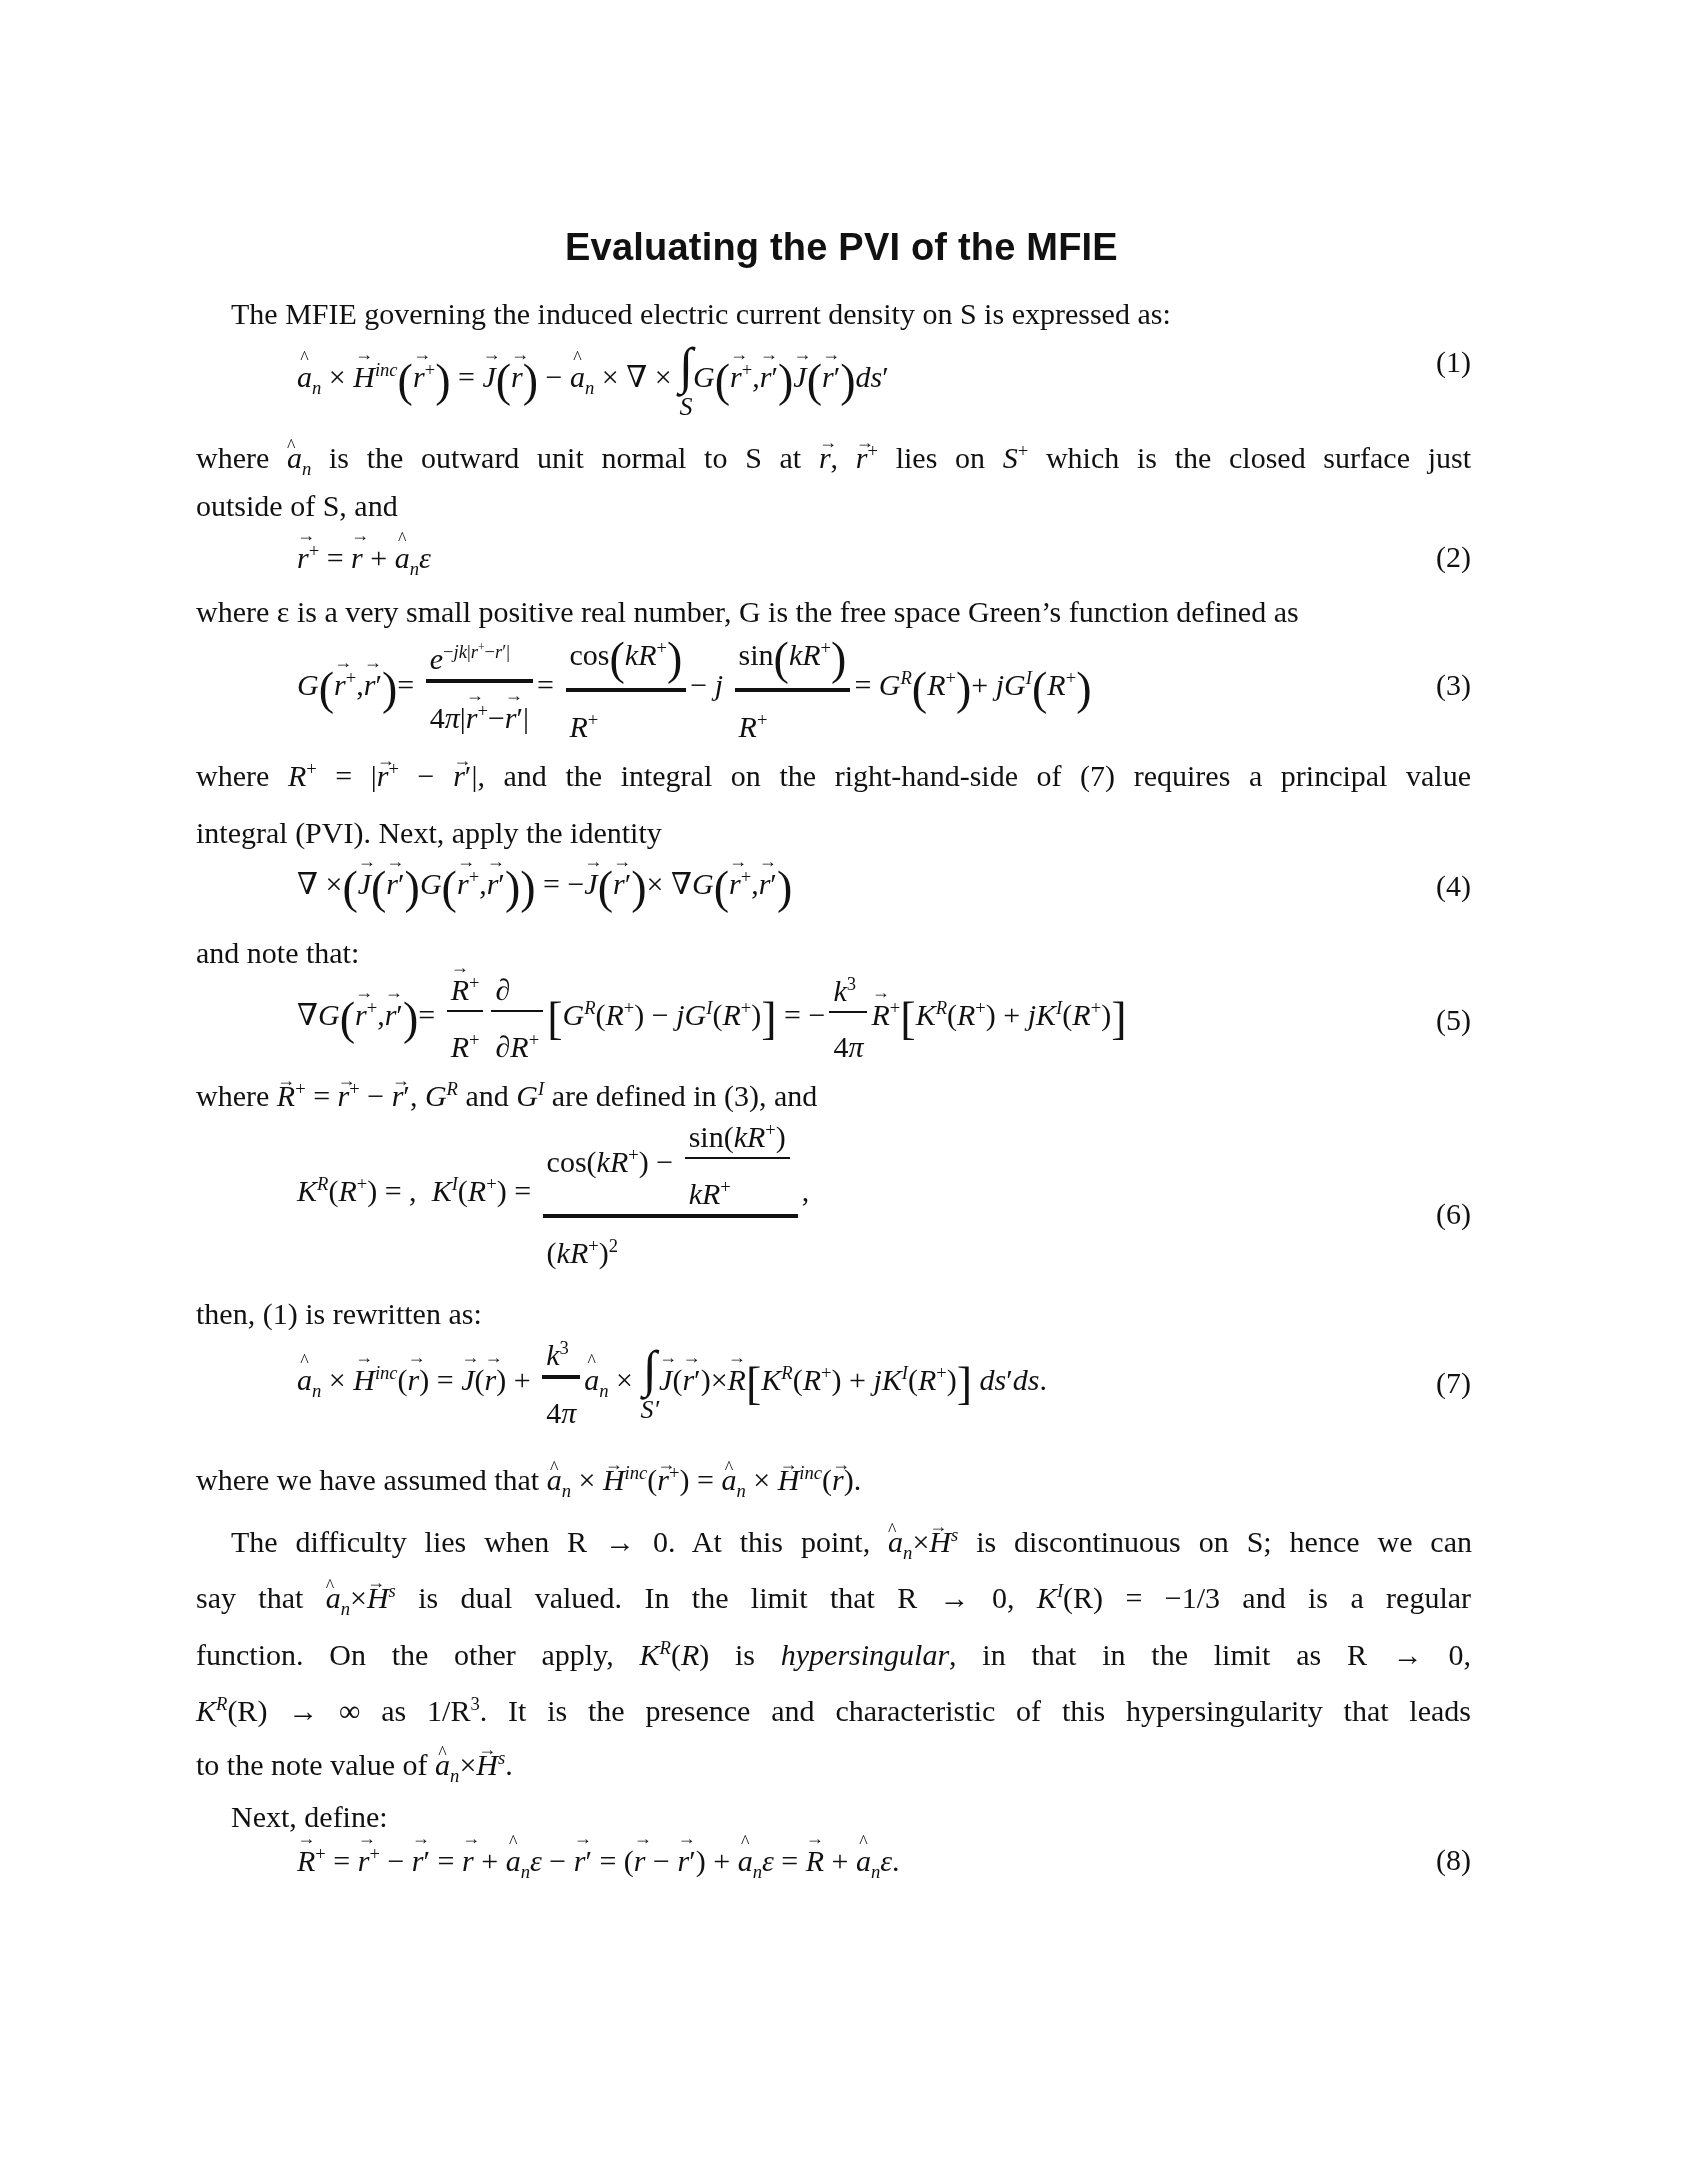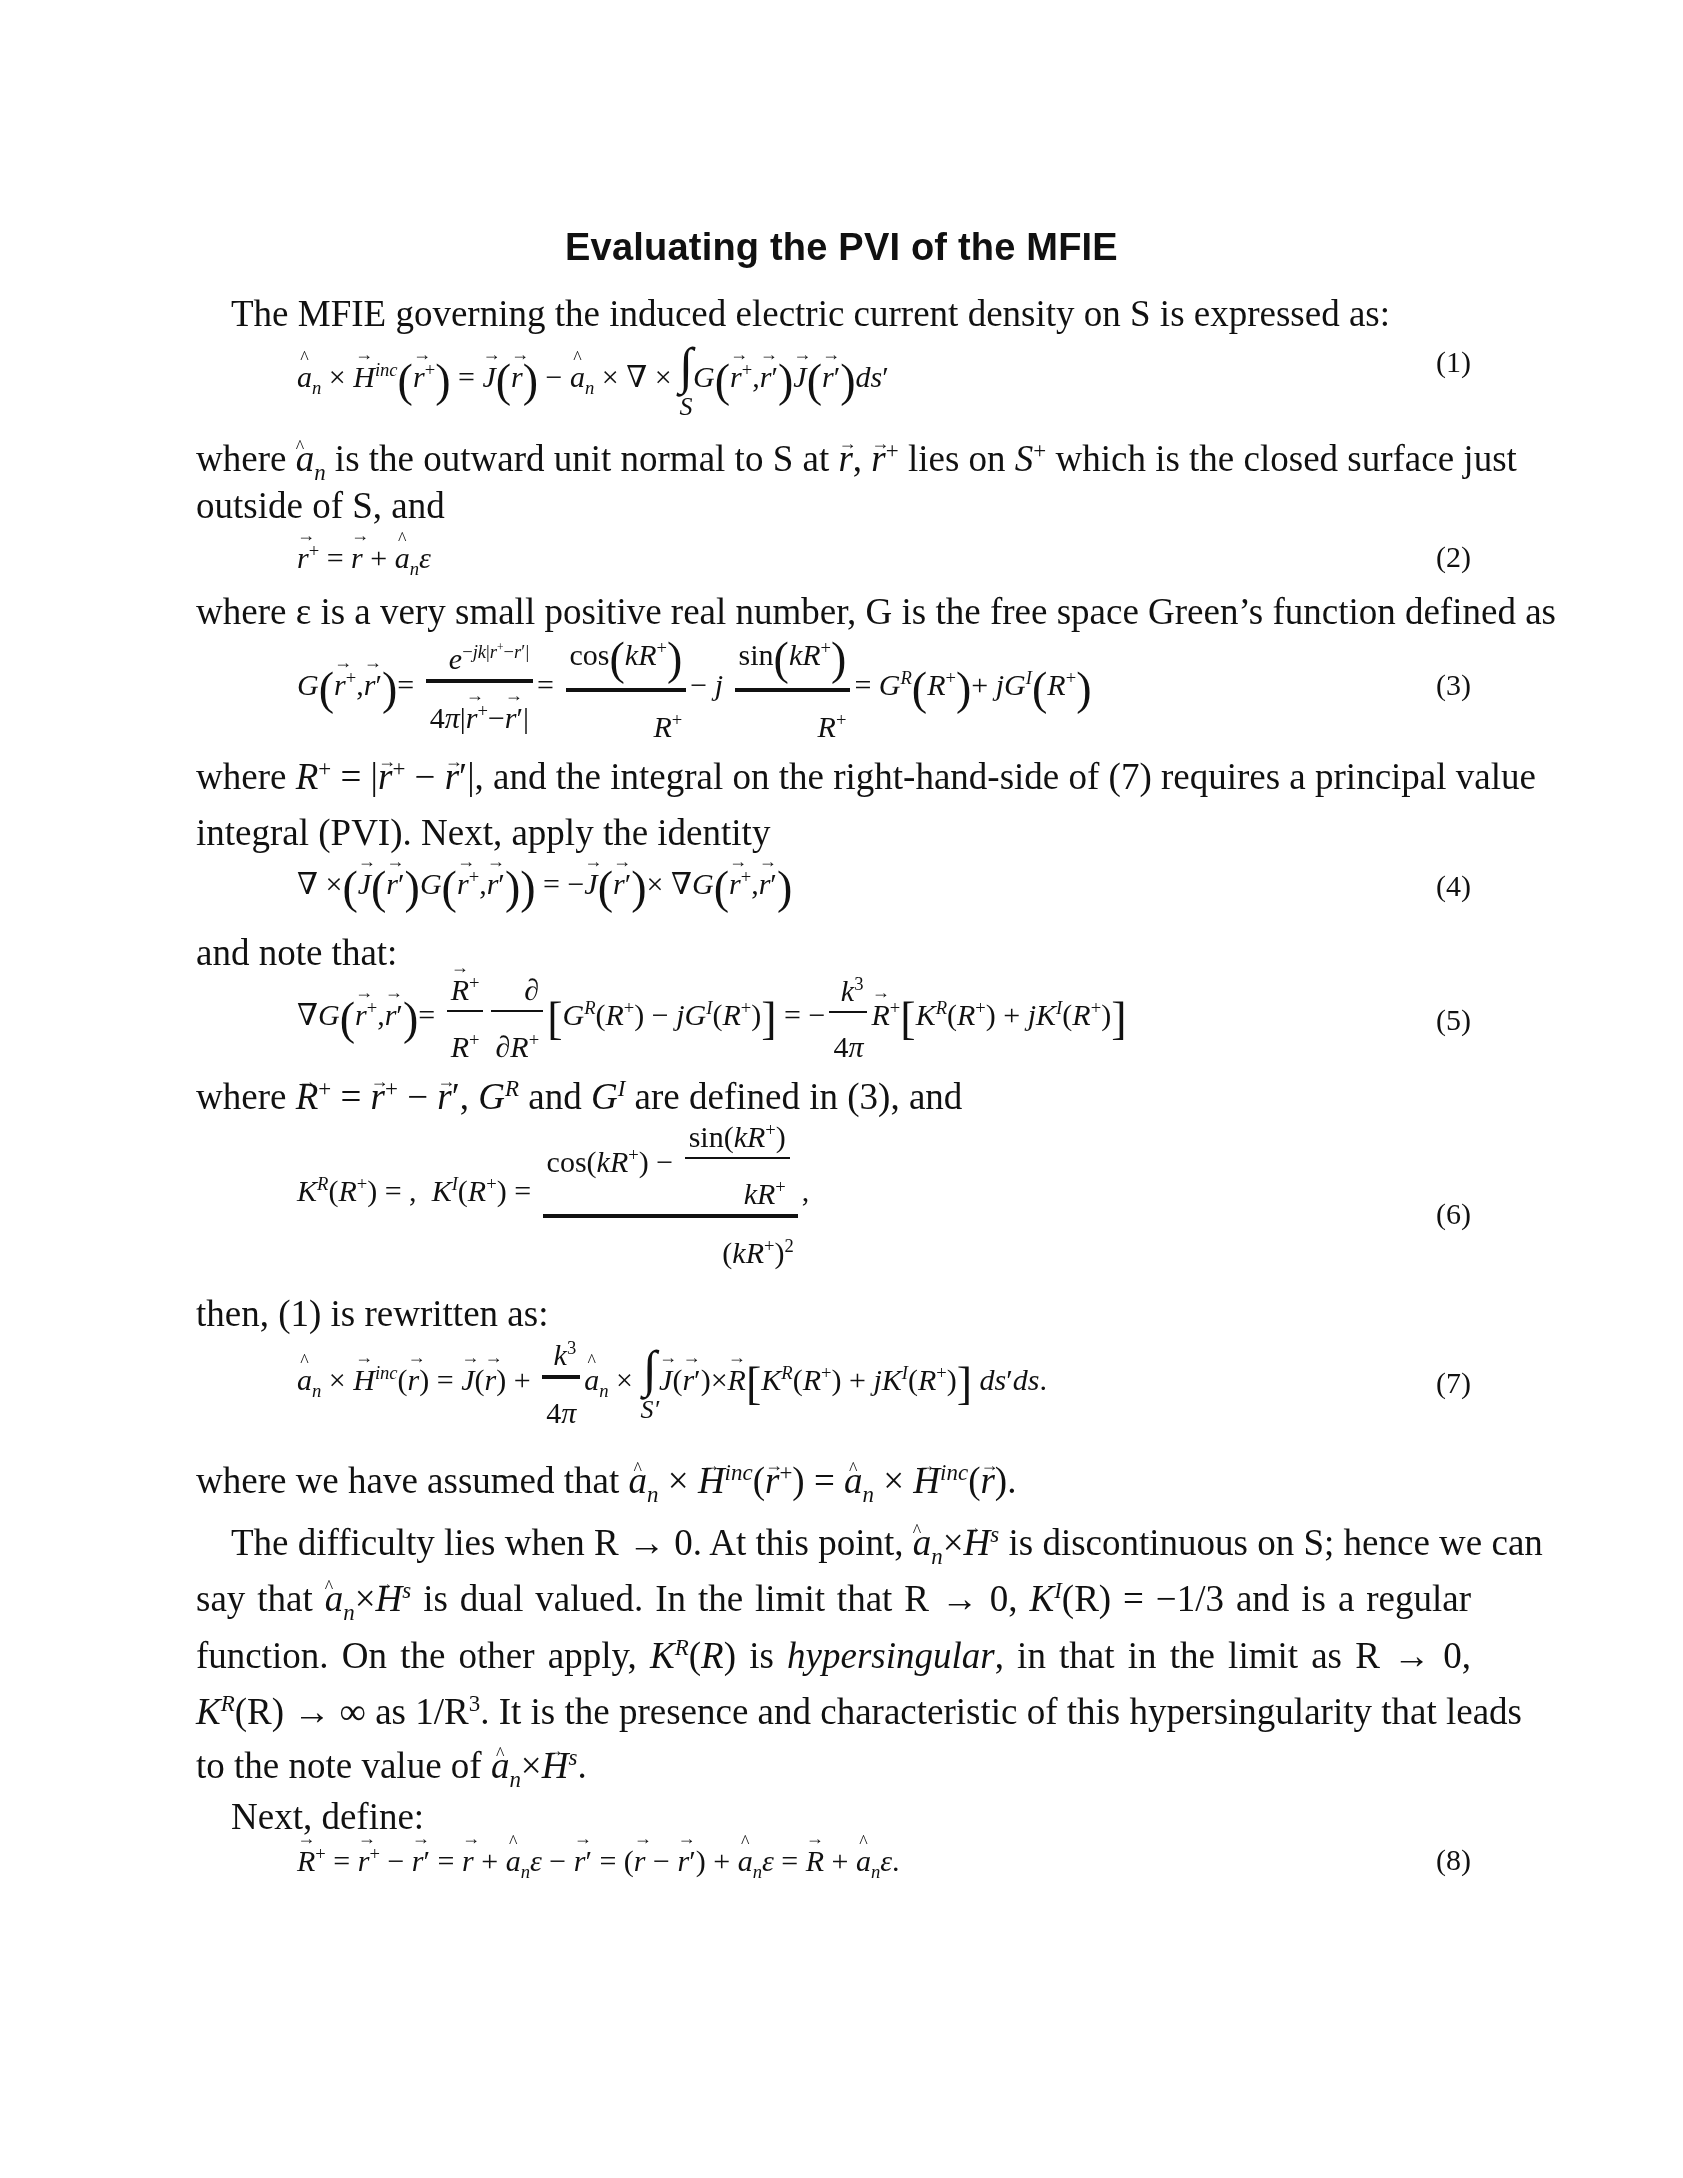--- a/index.html
+++ b/index.html
@@ -1,27 +1,27 @@
 <!DOCTYPE html>
 <html><head>
 <meta charset="utf-8">
 <style>
   html, body { margin:0; padding:0; background:#ffffff; }
   body { width:1683px; height:2178px; position:relative; overflow:hidden;
          font-family:"Liberation Serif","DejaVu Serif",serif; color:#111; }
   .title { position:absolute; left:0; width:1683px; top:226px; text-align:center;
            font-family:"Liberation Sans","DejaVu Sans",sans-serif; font-weight:bold;
            font-size:38px; letter-spacing:0.2px; }
-  .p { position:absolute; left:196px; width:1275px; font-size:37px; line-height:30px; white-space:nowrap; }
+  .p { position:absolute; left:196px; width:1275px; font-size:30px; line-height:30px; white-space:nowrap; }
   .just { text-align:justify; text-align-last:justify; }
   .ind { left:231px; width:1241px; }
   .eq { position:absolute; left:297px; font-size:30px; white-space:nowrap; font-style:normal; }
   .eqnum { position:absolute; right:212px; font-size:30px; }
   i, .m { font-style:italic; }
-  .frac { display:inline-block; vertical-align:middle; text-align:right; margin:0 4px; }
+  .frac { display:inline-block; vertical-align:middle; text-align:left; margin:0 4px; }
   .frac > span { display:block; padding:0 4px; }
   .frac > span.num { border-bottom:2px solid #111; padding-bottom:3px; }
   .frac > span.den { padding-top:17px; }
   .frac.thick > span.num { border-bottom:4px solid #111; }
   sup, sub { font-size:62%; }
   .vec { position:relative; display:inline-block; }
   .vec::before { content:"\2192"; position:absolute; top:-16px; left:0; right:0; text-align:center; font-size:18px; font-style:normal; }
   .hat { position:relative; display:inline-block; }
   .hat::before { content:"\005E"; position:absolute; top:-12px; left:0; right:0; text-align:center; font-size:18px; font-style:normal; }
   .big { font-size:46px; vertical-align:middle; font-weight:100; }

